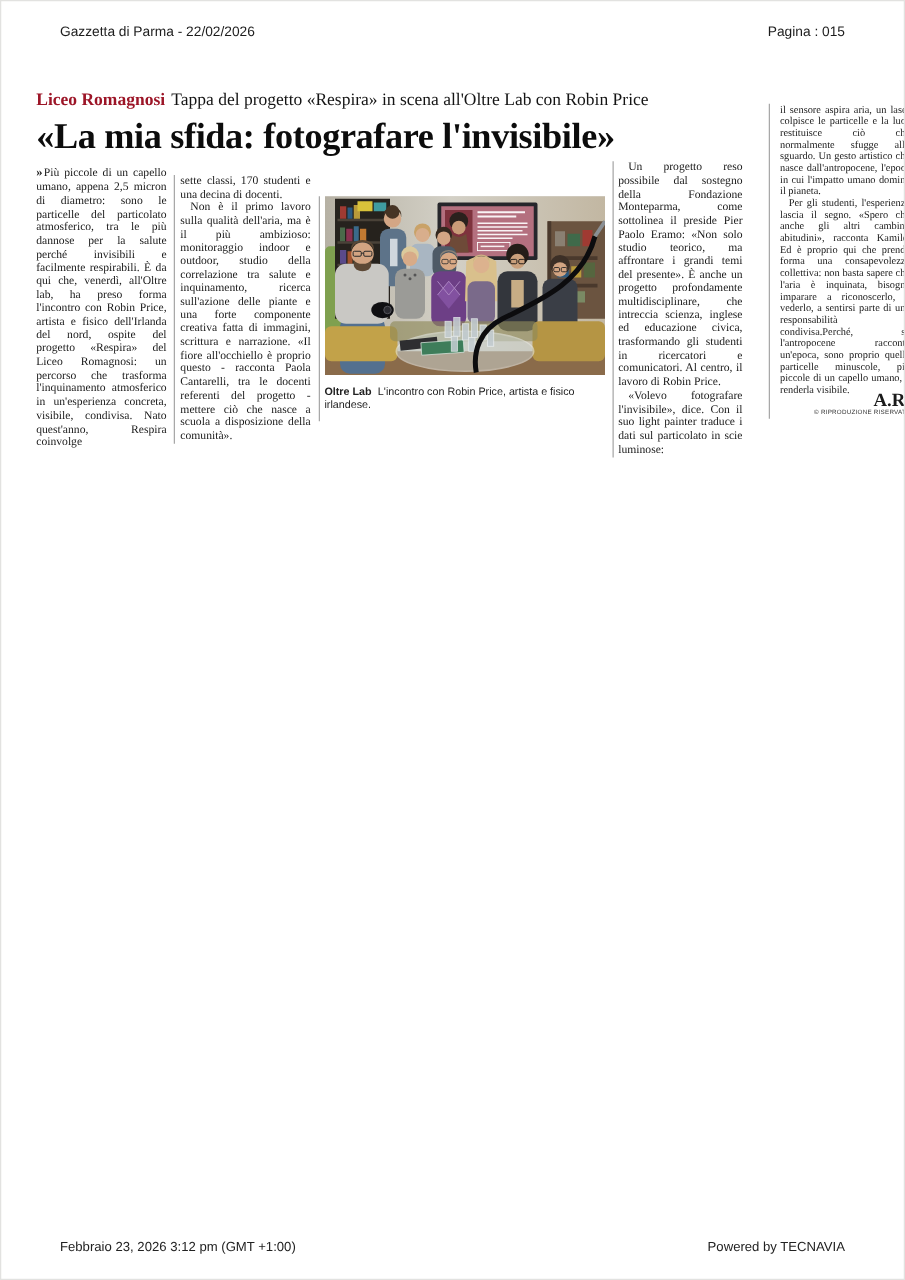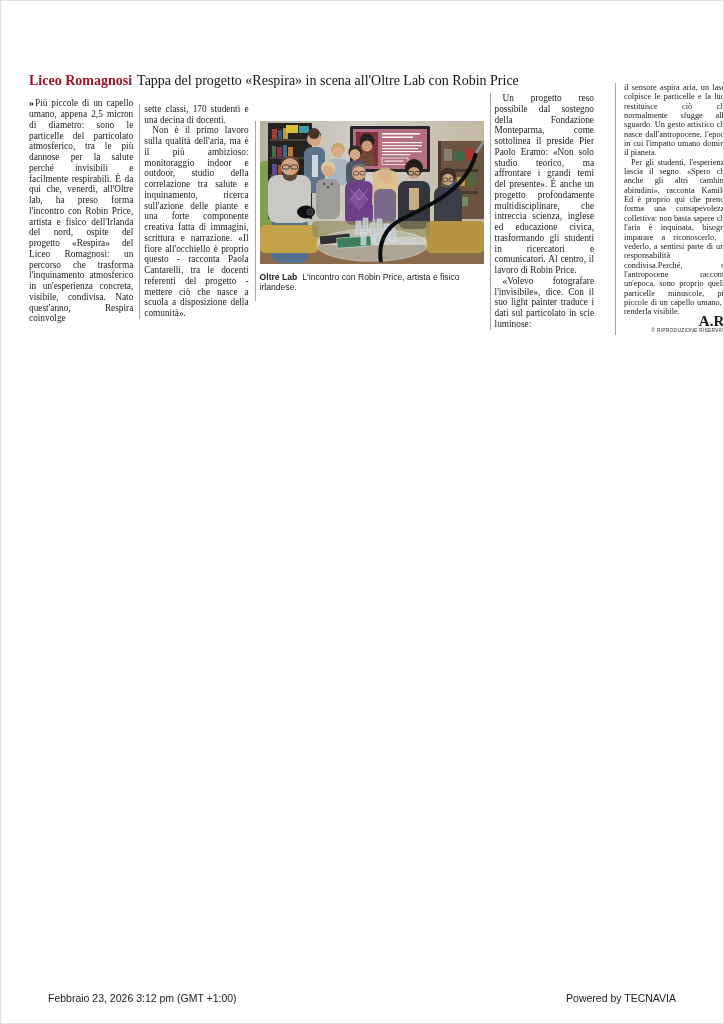--- a/index.html
+++ b/index.html
@@ -43,25 +43,30 @@
   .right-col p.indent{text-indent:7px;}
   .byline{text-align:right;font-weight:bold;font-size:15px;margin-top:2px;}
   .copyright{text-align:right;font-size:5px;letter-spacing:0.2px;color:#333;margin-top:2px;
              font-family:"Liberation Sans","DejaVu Sans",sans-serif;}
 </style>
 </head>
 <body>
 
 <div class="page">
 
+  <div class="hdr">
+    <span>Gazzetta di Parma - 22/02/2026</span>
+    <span>Pagina : 015</span>
+  </div>
 
   <div class="article">
     <p class="kicker-row">
       <span class="kicker">Liceo Romagnosi</span><span class="kicker-rest">Tappa del progetto «Respira» in scena all'Oltre Lab con Robin Price</span>
     </p>
+    <h1 class="headline">«La mia sfida: fotografare l'invisibile»</h1>
 
     <div class="body-row">
 
       <div class="bcol">
         <p><span class="lead">»</span><span>Più piccole di un capello umano, appena 2,5 micron di diametro: sono le particelle del particolato atmosferico, tra le più dannose per la salute perché invisibili e facilmente respirabili. È da qui che, venerdì, all'Oltre lab, ha preso forma l'incontro con Robin Price, artista e fisico dell'Irlanda del nord, ospite del progetto «Respira» del Liceo Romagnosi: un percorso che trasforma l'inquinamento atmosferico in un'esperienza concreta, visibile, condivisa. Nato quest'anno, Respira coinvolge</span></p>
       </div>
 
       <div class="bcol rule-left">
         <p>sette classi, 170 studenti e una decina di docenti.</p>
         <p class="indent">Non è il primo lavoro sulla qualità dell'aria, ma è il più ambizioso: monitoraggio indoor e outdoor, studio della correlazione tra salute e inquinamento, ricerca sull'azione delle piante e una forte componente creativa fatta di immagini, scrittura e narrazione. «Il fiore all'occhiello è proprio questo - racconta Paola Cantarelli, tra le docenti referenti del progetto - mettere ciò che nasce a scuola a disposizione della comunità».</p>

